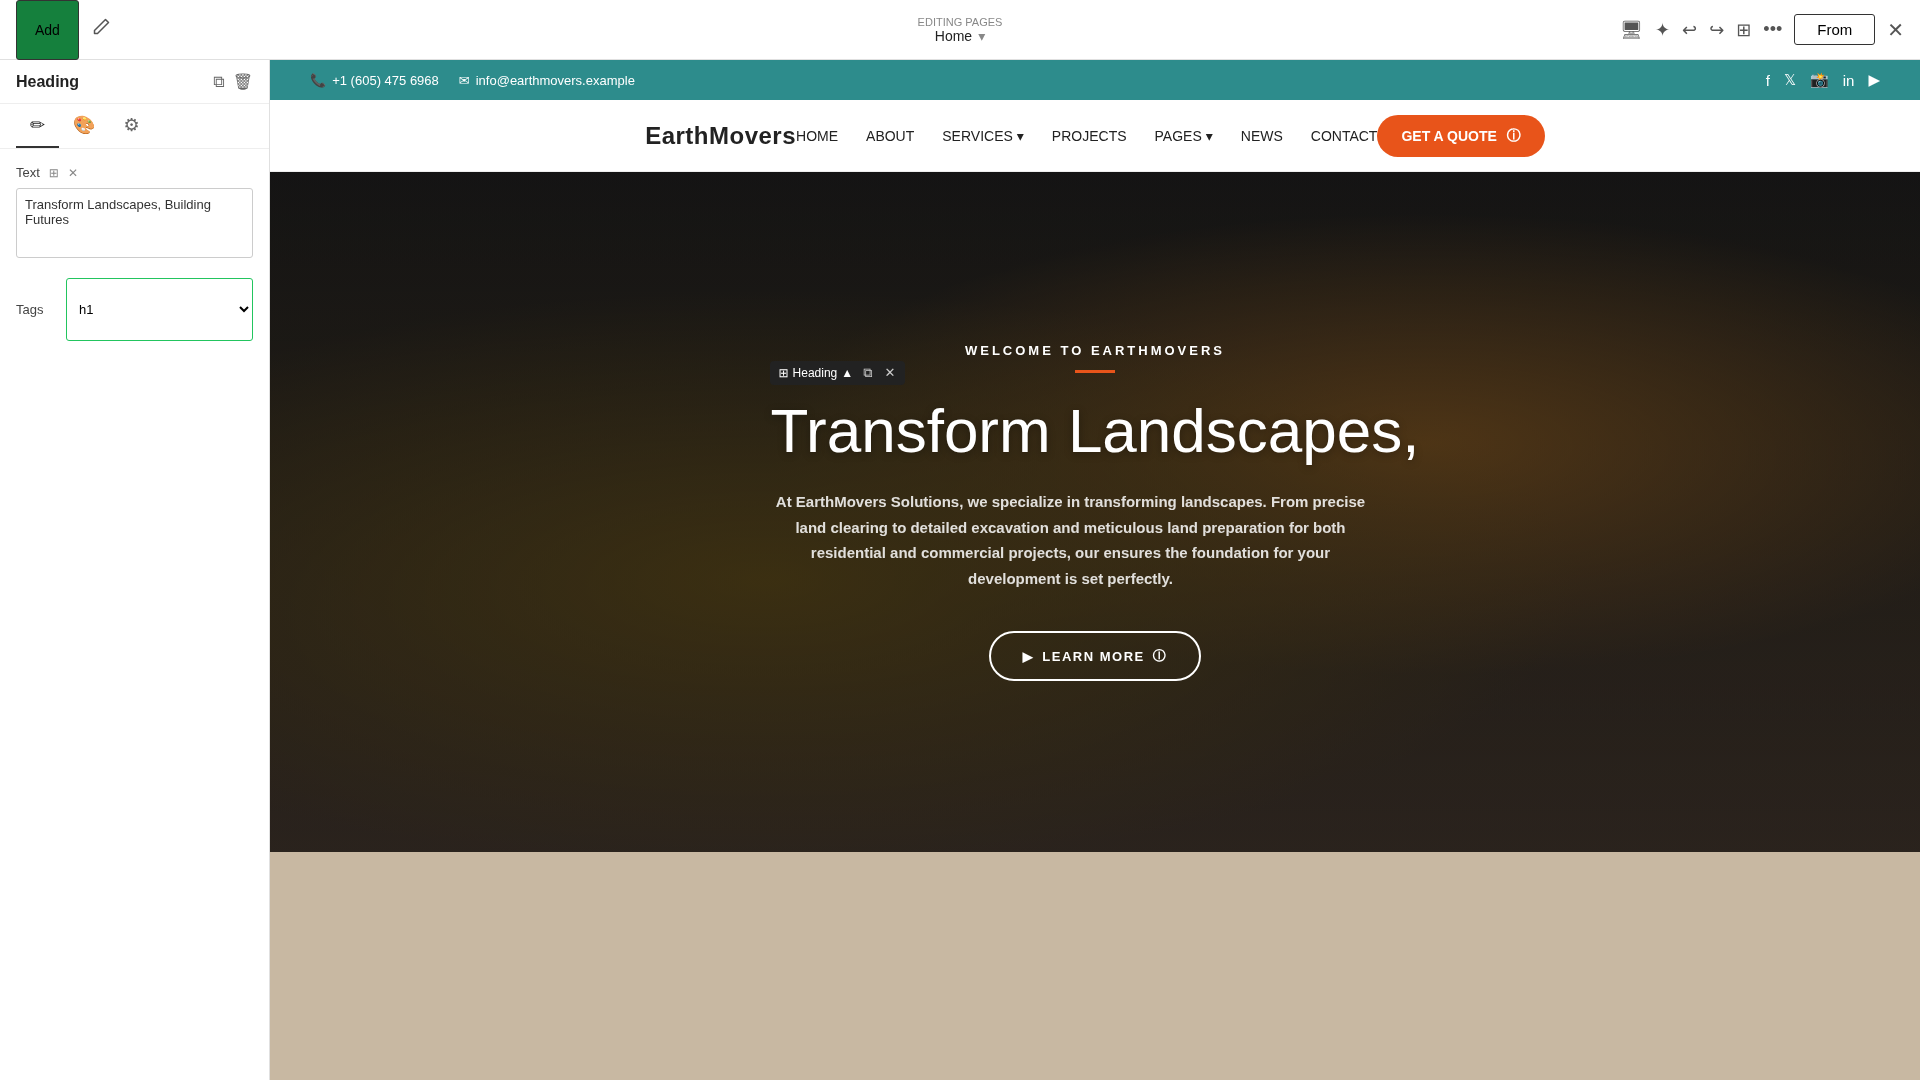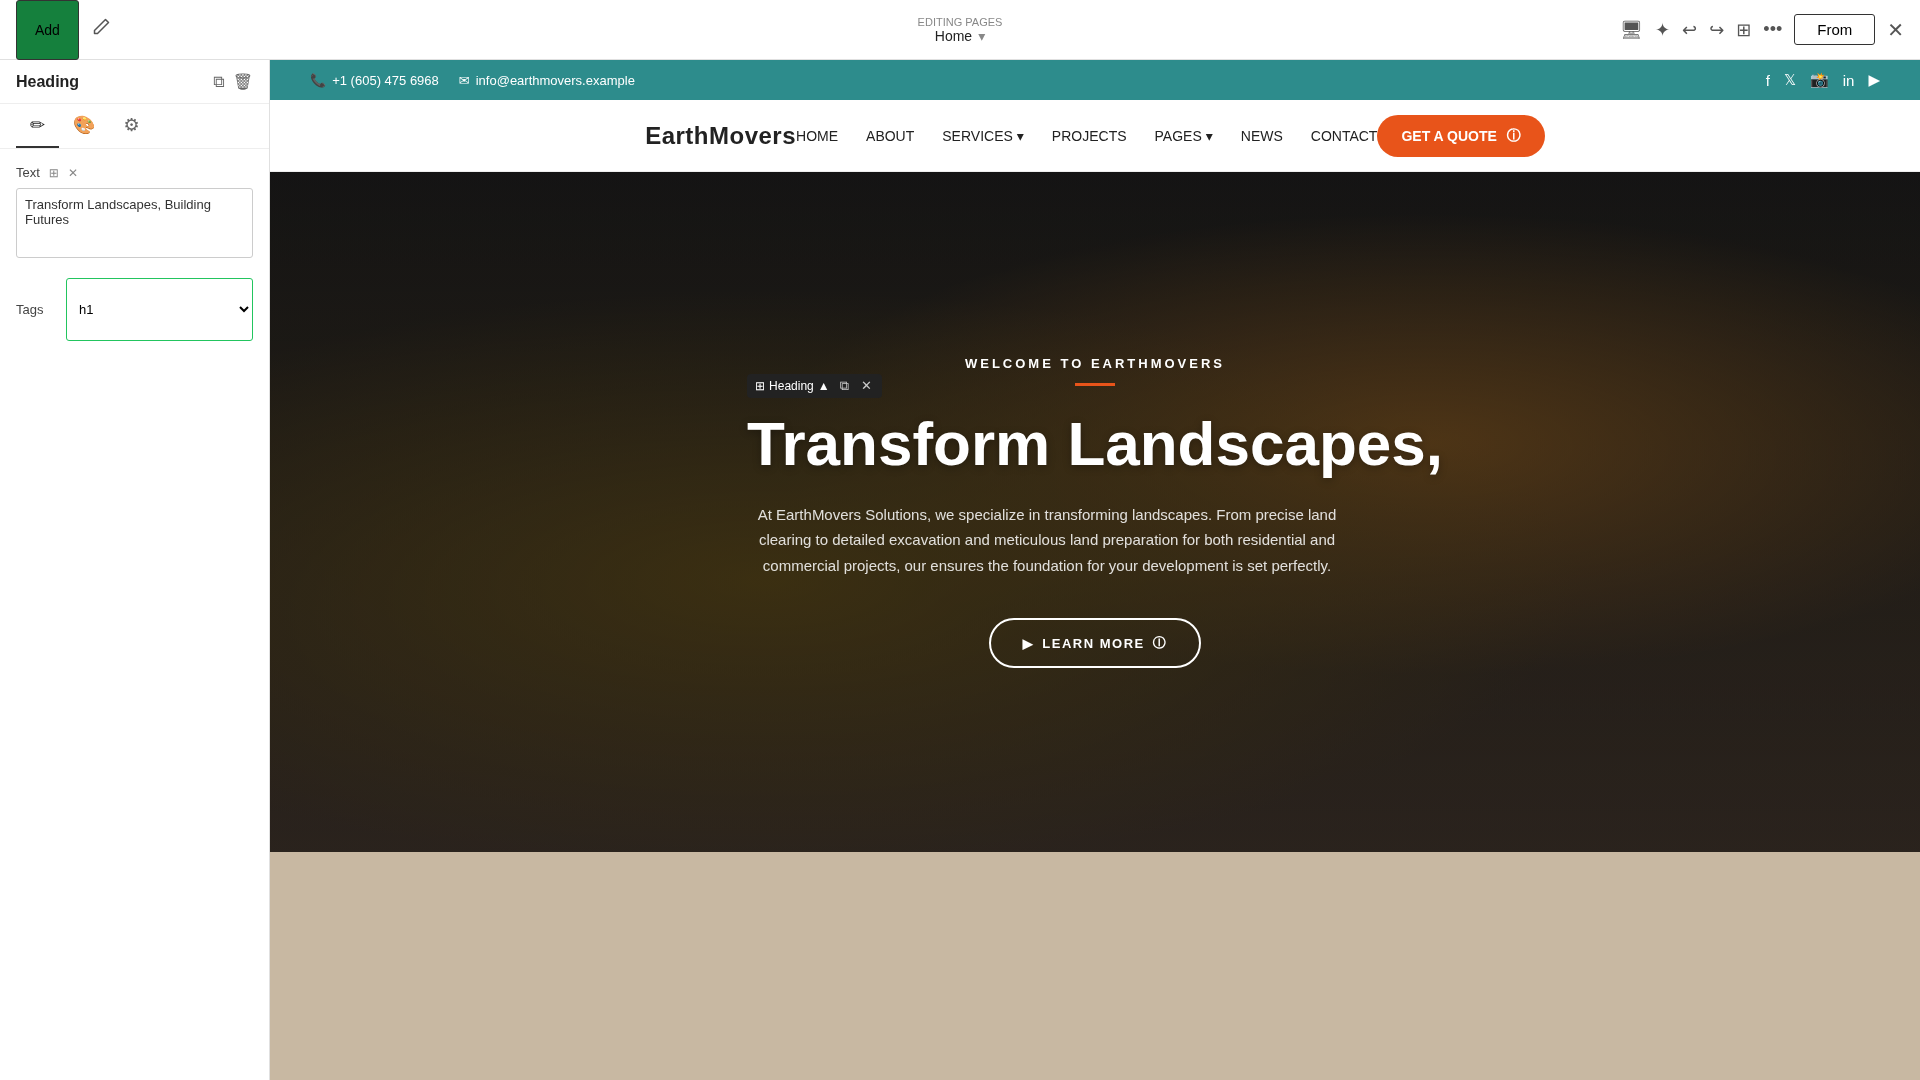--- a/index.html
+++ b/index.html
@@ -360,32 +360,33 @@
     .heading-toolbar-btn {
       background: none;
       border: none;
       color: #ccc;
       font-size: 13px;
       cursor: pointer;
       padding: 0 2px;
     }
     .hero-title {
       font-size: 62px;
-      font-weight: 700;
+      font-weight: 400;
       color: #fff;
       line-height: 1.1;
       margin-bottom: 24px;
       text-shadow: 0 2px 8px rgba(0,0,0,0.3);
     }
     .hero-description {
       font-size: 15px;
       color: rgba(255,255,255,0.85);
       line-height: 1.7;
       margin-bottom: 40px;
       max-width: 600px;
+      font-weight: bold;
     }
     .hero-btn {
       border: 2px solid #fff;
       background: transparent;
       color: #fff;
       padding: 14px 32px;
       border-radius: 30px;
       font-size: 13px;
       font-weight: 700;
       letter-spacing: 1.5px;

